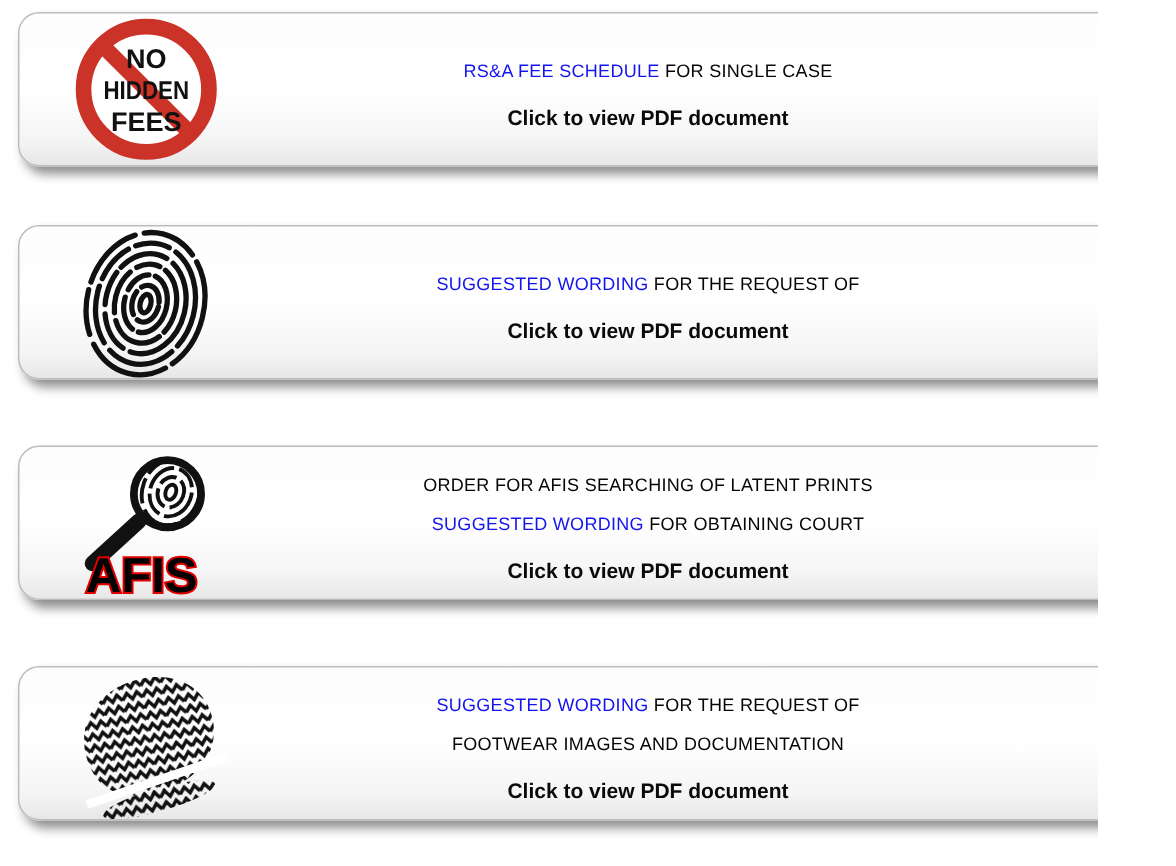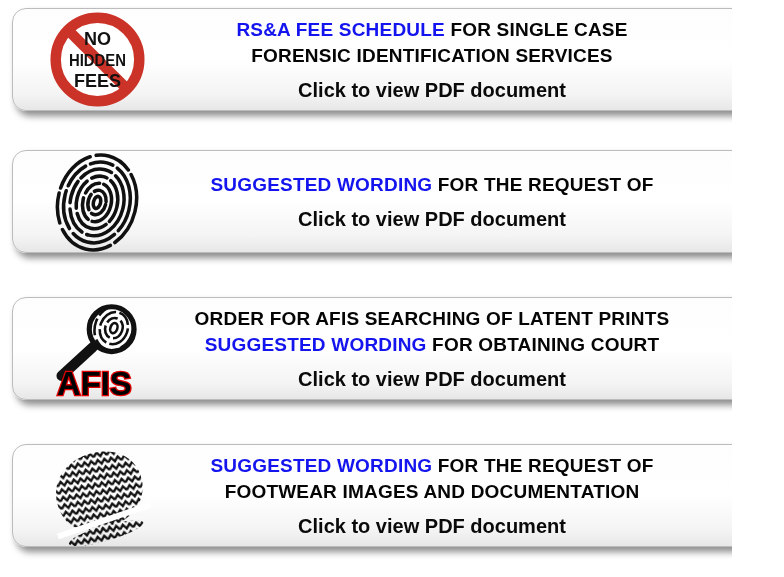--- a/index.html
+++ b/index.html
@@ -39,31 +39,31 @@
     height: 103px;
     overflow: visible;
   }
   .text-box {
     flex: 1;
     text-align: center;
     padding-right: 42px;
     padding-left: 4px;
   }
   .card-title {
-    font-size: 19px;
+    font-size: 12px;
     line-height: 26px;
-    font-weight: bold;
+    font-weight: normal;
     color: #050505;
     letter-spacing: 0.2px;
     white-space: nowrap;
   }
   .t-blue { color: #1414ef; }
   .card-subtitle {
     margin-top: 10px;
-    font-size: 20px;
+    font-size: 14px;
     font-weight: bold;
     color: #0a0a0a;
   }
   svg { display: block; }
   .afis-label {
     font-family: "Liberation Sans", sans-serif;
     font-weight: bold;
   }
   .sign-text {
     font-family: "Liberation Sans", sans-serif;
@@ -83,21 +83,20 @@
         <text class="sign-text" x="50" y="35" text-anchor="middle" font-size="19" fill="#111111">NO</text>
         <text class="sign-text" x="50" y="57" text-anchor="middle" font-size="18" fill="#111111" textLength="60" lengthAdjust="spacingAndGlyphs">HIDDEN</text>
         <text class="sign-text" x="50" y="79" text-anchor="middle" font-size="19" fill="#111111">FEES</text>
       </svg>
     </div>
     <div class="text-box">
       <div class="card-title">
         <span class="t-blue">RS&amp;A FEE SCHEDULE</span>
         <span>FOR SINGLE CASE</span>
       </div>
-      <div class="card-title">FORENSIC IDENTIFICATION SERVICES</div>
       <div class="card-subtitle">Click to view PDF document</div>
     </div>
   </div>
 
   <div class="banner-card gap1">
     <div class="icon-box">
       <svg width="92" height="102" viewBox="0 0 100 115">
         <g fill="none" stroke="#111111" stroke-linecap="round" transform="rotate(14 50 58)">
           <ellipse cx="50" cy="58" rx="44" ry="54" stroke-width="4" stroke-dasharray="42 6 64 8 34 6 50 7"></ellipse>
           <ellipse cx="50" cy="58" rx="37" ry="46" stroke-width="4" stroke-dasharray="26 6 52 7 44 6 30 6"></ellipse>

